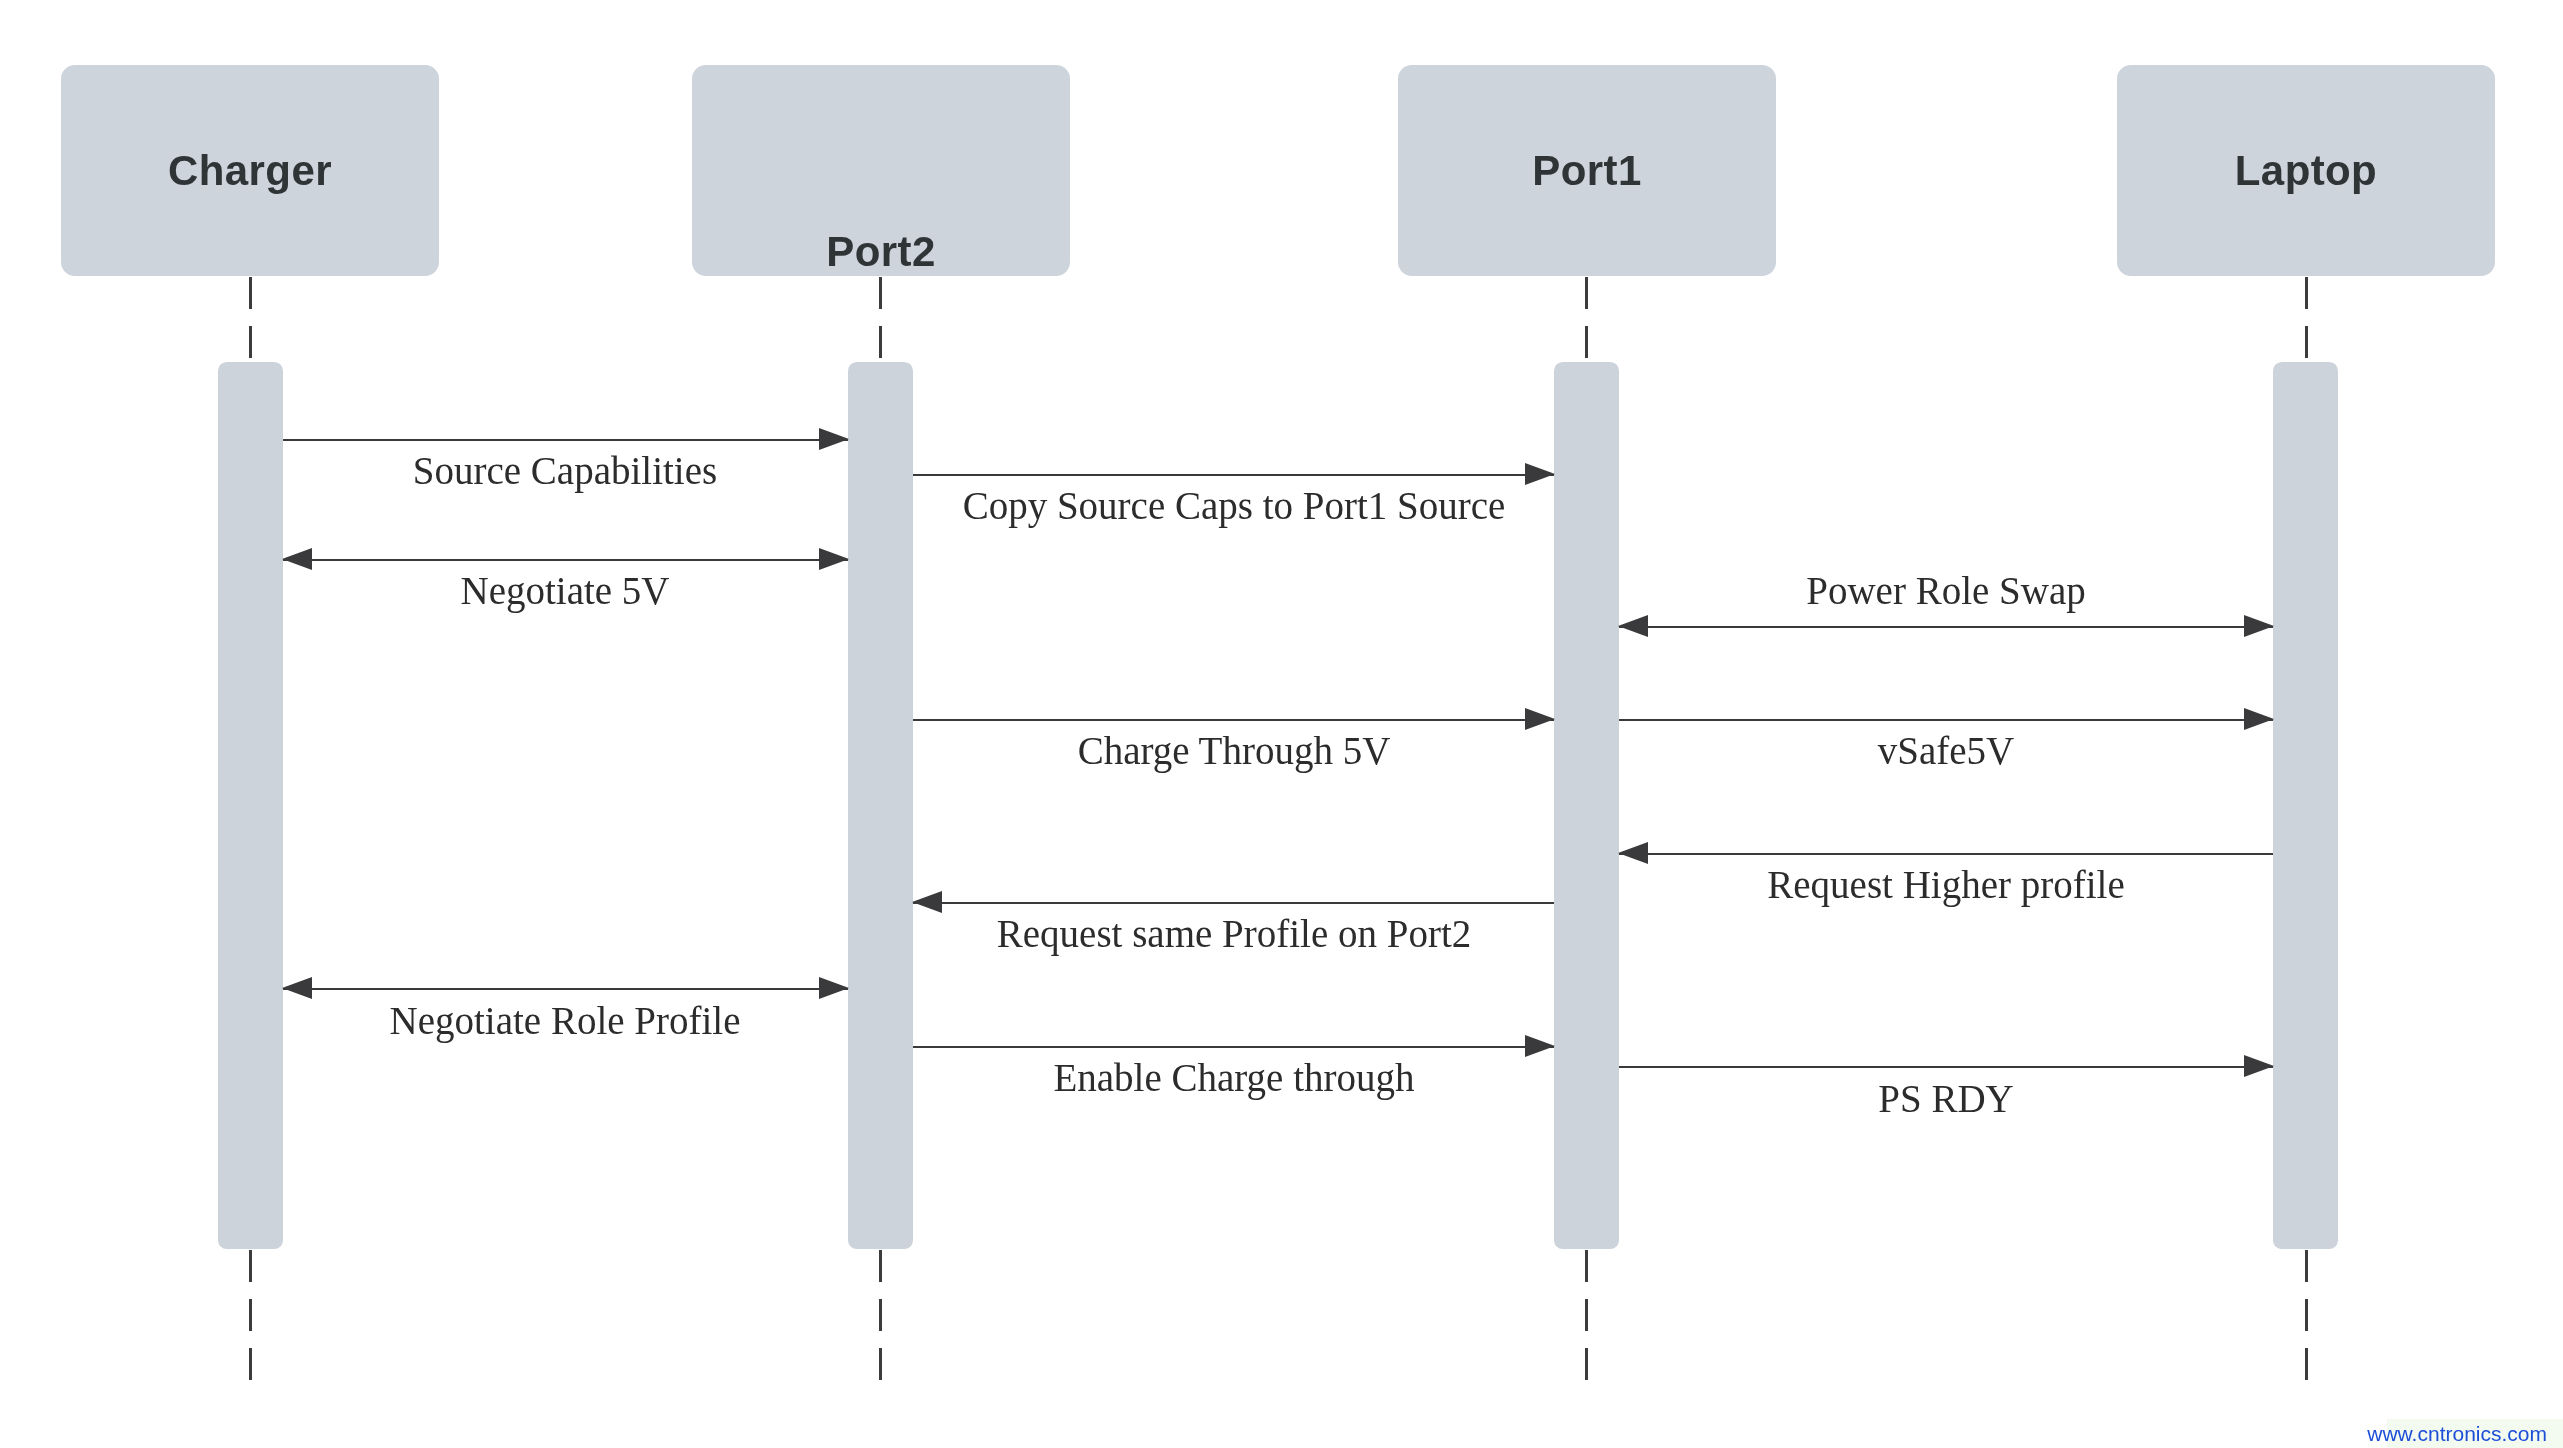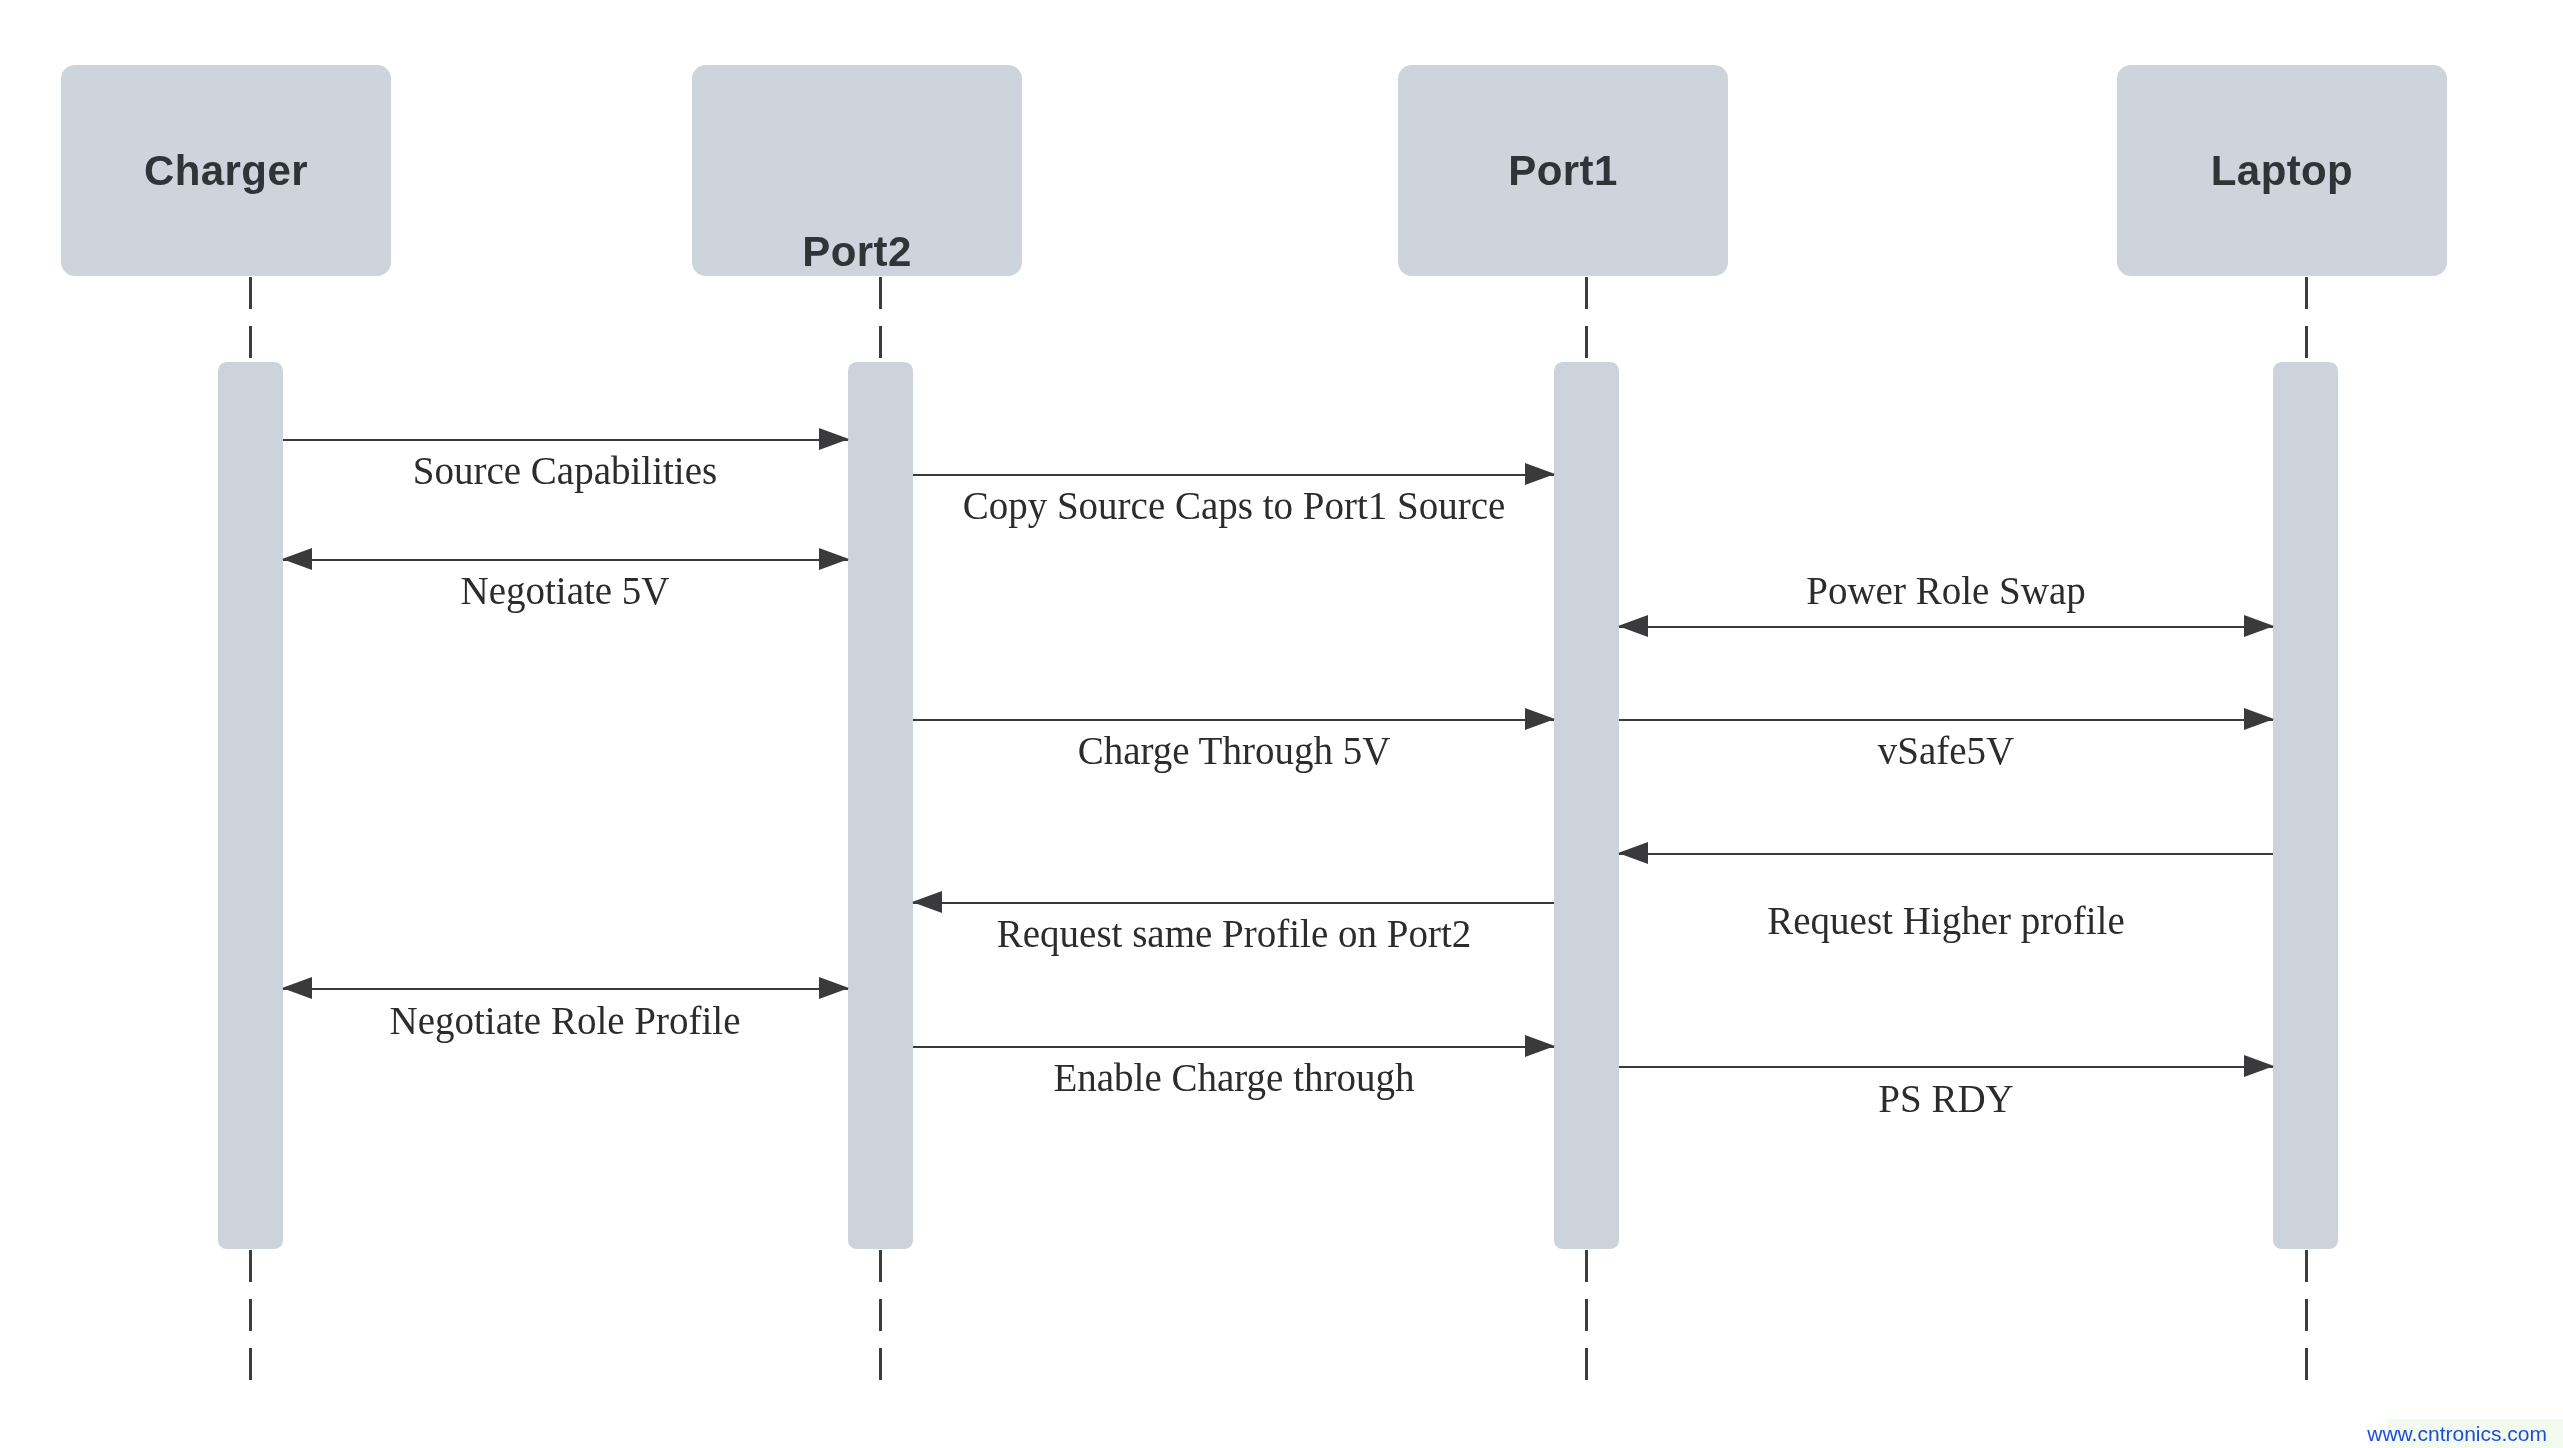--- a/index.html
+++ b/index.html
@@ -7,21 +7,21 @@
     position:relative;
     width:2563px;
     height:1449px;
     background:#ffffff;
     overflow:hidden;
     font-family:"Liberation Sans", sans-serif;
   }
   .actor-box{
     position:absolute;
     top:65px;
-    width:330px;
+    width:378px;
     height:211px;
     background:#cdd4dc;
     border-radius:14px;
     display:flex;
     align-items:center;
     justify-content:center;
   }
   .actor-label{
     font-family:"Liberation Sans", sans-serif;
     font-weight:bold;
@@ -158,21 +158,21 @@
       <div class="msg-label" style="left: 839px; top: 728px;">Charge Through 5V</div>
       <div class="msg" style="left: 1619px; top: 708px; width: 654px;">
         <div class="shaft"></div>
         <div class="arrowhead right"></div>
       </div>
       <div class="msg-label" style="left: 1551px; top: 728px;">vSafe5V</div>
       <div class="msg" style="left: 1619px; top: 842px; width: 654px;">
         <div class="shaft"></div>
         <div class="arrowhead left"></div>
       </div>
-      <div class="msg-label" style="left: 1551px; top: 862px; margin-top: 36px;">Request Higher profile</div>
+      <div class="msg-label" style="left: 1551px; top: 862px;">Request Higher profile</div>
       <div class="msg" style="left: 913px; top: 891px; width: 641px;">
         <div class="shaft"></div>
         <div class="arrowhead left"></div>
       </div>
       <div class="msg-label" style="left: 839px; top: 911px;">Request same Profile on Port2</div>
       <div class="msg" style="left: 283px; top: 977px; width: 565px;">
         <div class="shaft"></div>
         <div class="arrowhead left"></div>
         <div class="arrowhead right"></div>
       </div>

